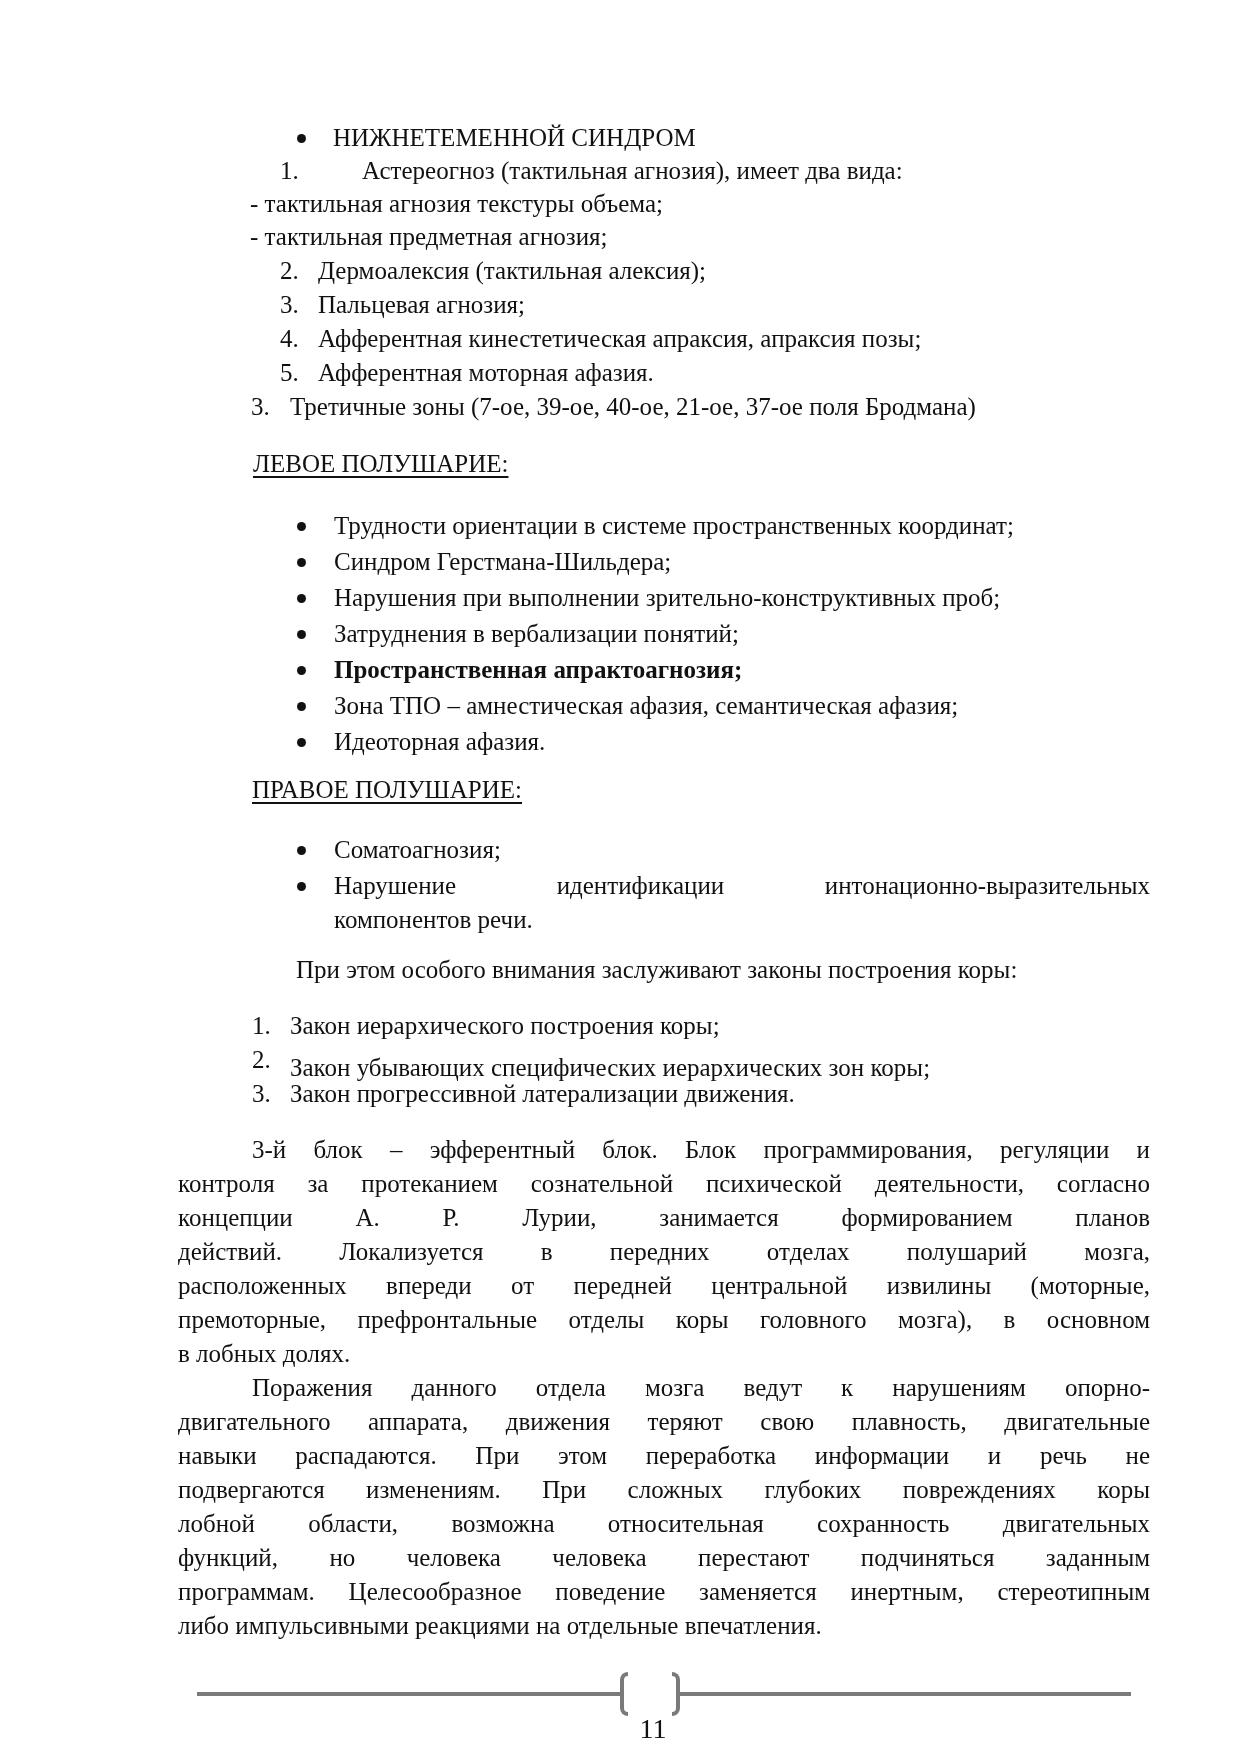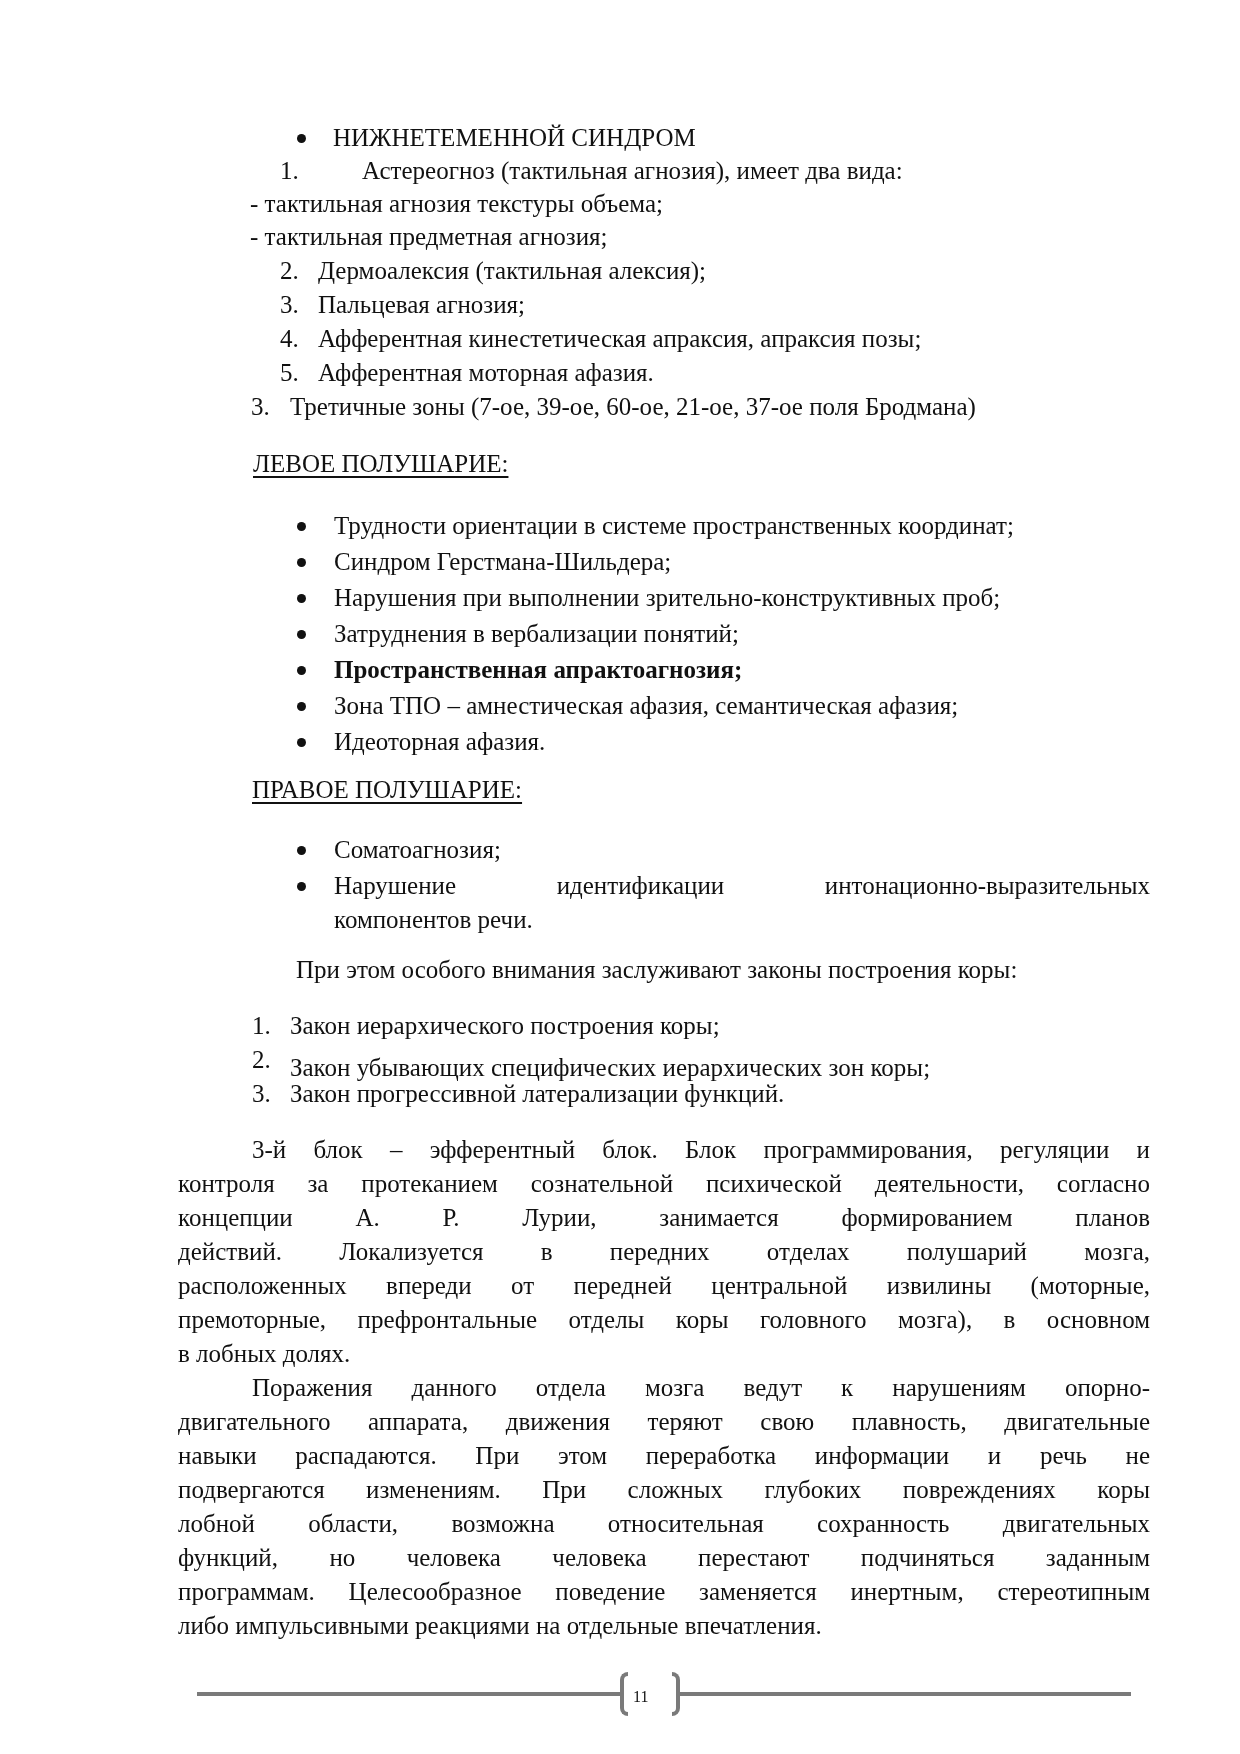--- a/index.html
+++ b/index.html
@@ -6,21 +6,21 @@
   body { width:1240px; height:1754px; position:relative; overflow:hidden;
          font-family:"Liberation Serif","DejaVu Serif",serif; color:#111; }
   .ln { position:absolute; font-size:25px; line-height:30px; white-space:nowrap; }
   .just { position:absolute; font-size:25px; line-height:30px; text-align:justify; text-align-last:justify; white-space:normal; }
   .bullet { position:absolute; width:9px; height:9px; border-radius:50%; background:#111; }
   .ul { text-decoration:underline; text-decoration-thickness:2px; text-underline-offset:4px; }
   .footer-line { position:absolute; height:4px; background:#7a7a7a; }
   .brace { position:absolute; width:8px; height:44px; border:4px solid #7a7a7a; box-sizing:border-box; }
   .brace.left { border-right:none; border-radius:10px 0 0 10px; }
   .brace.right { border-left:none; border-radius:0 10px 10px 0; }
-  .pnum { position:absolute; font-size:16px; line-height:24px; text-align:left; width:40px; }
+  .pnum { position:absolute; font-size:28px; line-height:24px; text-align:center; width:40px;margin-top:32px; }
 </style>
 </head>
 <body>
 
 <span class="bullet" style="left:297px;top:134px;"></span>
 <div class="ln" style="left:333px;top:123px;">НИЖНЕТЕМЕННОЙ СИНДРОМ</div>
 
 <div class="ln" style="left:280px;top:156px;">1.</div>
 <div class="ln" style="left:318px;top:156px;margin-left:44px;">Астереогноз (тактильная агнозия), имеет два вида:</div>
 <div class="ln" style="left:250px;top:189px;">- тактильная агнозия текстуры объема;</div>
@@ -28,21 +28,21 @@
 <div class="ln" style="left:280px;top:256px;">2.</div>
 <div class="ln" style="left:318px;top:256px;">Дермоалексия (тактильная алексия);</div>
 <div class="ln" style="left:280px;top:290px;">3.</div>
 <div class="ln" style="left:318px;top:290px;">Пальцевая агнозия;</div>
 <div class="ln" style="left:280px;top:324px;">4.</div>
 <div class="ln" style="left:318px;top:324px;">Афферентная кинестетическая апраксия, апраксия позы;</div>
 <div class="ln" style="left:280px;top:358px;">5.</div>
 <div class="ln" style="left:318px;top:358px;">Афферентная моторная афазия.</div>
 
 <div class="ln" style="left:251px;top:392px;">3.</div>
-<div class="ln" style="left:290px;top:392px;">Третичные зоны (7-ое, 39-ое, 60-ое, 21-ое, 37-ое поля Бродмана)</div>
+<div class="ln" style="left:290px;top:392px;">Третичные зоны (7-ое, 39-ое, 40-ое, 21-ое, 37-ое поля Бродмана)</div>
 
 <div class="ln ul" style="left:253px;top:449px;">ЛЕВОЕ ПОЛУШАРИЕ:</div>
 <span class="bullet" style="left:297px;top:522px;"></span>
 <div class="ln" style="left:334px;top:511px;">Трудности ориентации в системе пространственных координат;</div>
 <span class="bullet" style="left:297px;top:558px;"></span>
 <div class="ln" style="left:334px;top:547px;">Синдром Герстмана-Шильдера;</div>
 <span class="bullet" style="left:297px;top:594px;"></span>
 <div class="ln" style="left:334px;top:583px;">Нарушения при выполнении зрительно-конструктивных проб;</div>
 <span class="bullet" style="left:297px;top:630px;"></span>
 <div class="ln" style="left:334px;top:619px;">Затруднения в вербализации понятий;</div>
@@ -60,21 +60,21 @@
 <div class="just" style="left:334px;top:871px;width:816px;">Нарушение идентификации интонационно-выразительных</div>
 <div class="ln" style="left:334px;top:905px;">компонентов речи.</div>
 
 <div class="ln" style="left:296px;top:955px;">При этом особого внимания заслуживают законы построения коры:</div>
 
 <div class="ln" style="left:252px;top:1011px;">1.</div>
 <div class="ln" style="left:290px;top:1011px;">Закон иерархического построения коры;</div>
 <div class="ln" style="left:252px;top:1045px;">2.</div>
 <div class="ln" style="left:290px;top:1053px;">Закон убывающих специфических иерархических зон коры;</div>
 <div class="ln" style="left:252px;top:1079px;">3.</div>
-<div class="ln" style="left:290px;top:1079px;">Закон прогрессивной латерализации функций.</div>
+<div class="ln" style="left:290px;top:1079px;">Закон прогрессивной латерализации движения.</div>
 
 <div class="just" style="left:252px;top:1135px;width:898px;">3-й блок – эфферентный блок. Блок программирования, регуляции и</div>
 <div class="just" style="left:178px;top:1169px;width:972px;">контроля за протеканием сознательной психической деятельности, согласно</div>
 <div class="just" style="left:178px;top:1203px;width:972px;">концепции А. Р. Лурии, занимается формированием планов</div>
 <div class="just" style="left:178px;top:1237px;width:972px;">действий. Локализуется в передних отделах полушарий мозга,</div>
 <div class="just" style="left:178px;top:1271px;width:972px;">расположенных впереди от передней центральной извилины (моторные,</div>
 <div class="just" style="left:178px;top:1305px;width:972px;">премоторные, префронтальные отделы коры головного мозга), в основном</div>
 <div class="ln" style="left:178px;top:1339px;">в лобных долях.</div>
 
 <div class="just" style="left:252px;top:1373px;width:898px;">Поражения данного отдела мозга ведут к нарушениям опорно-</div>

